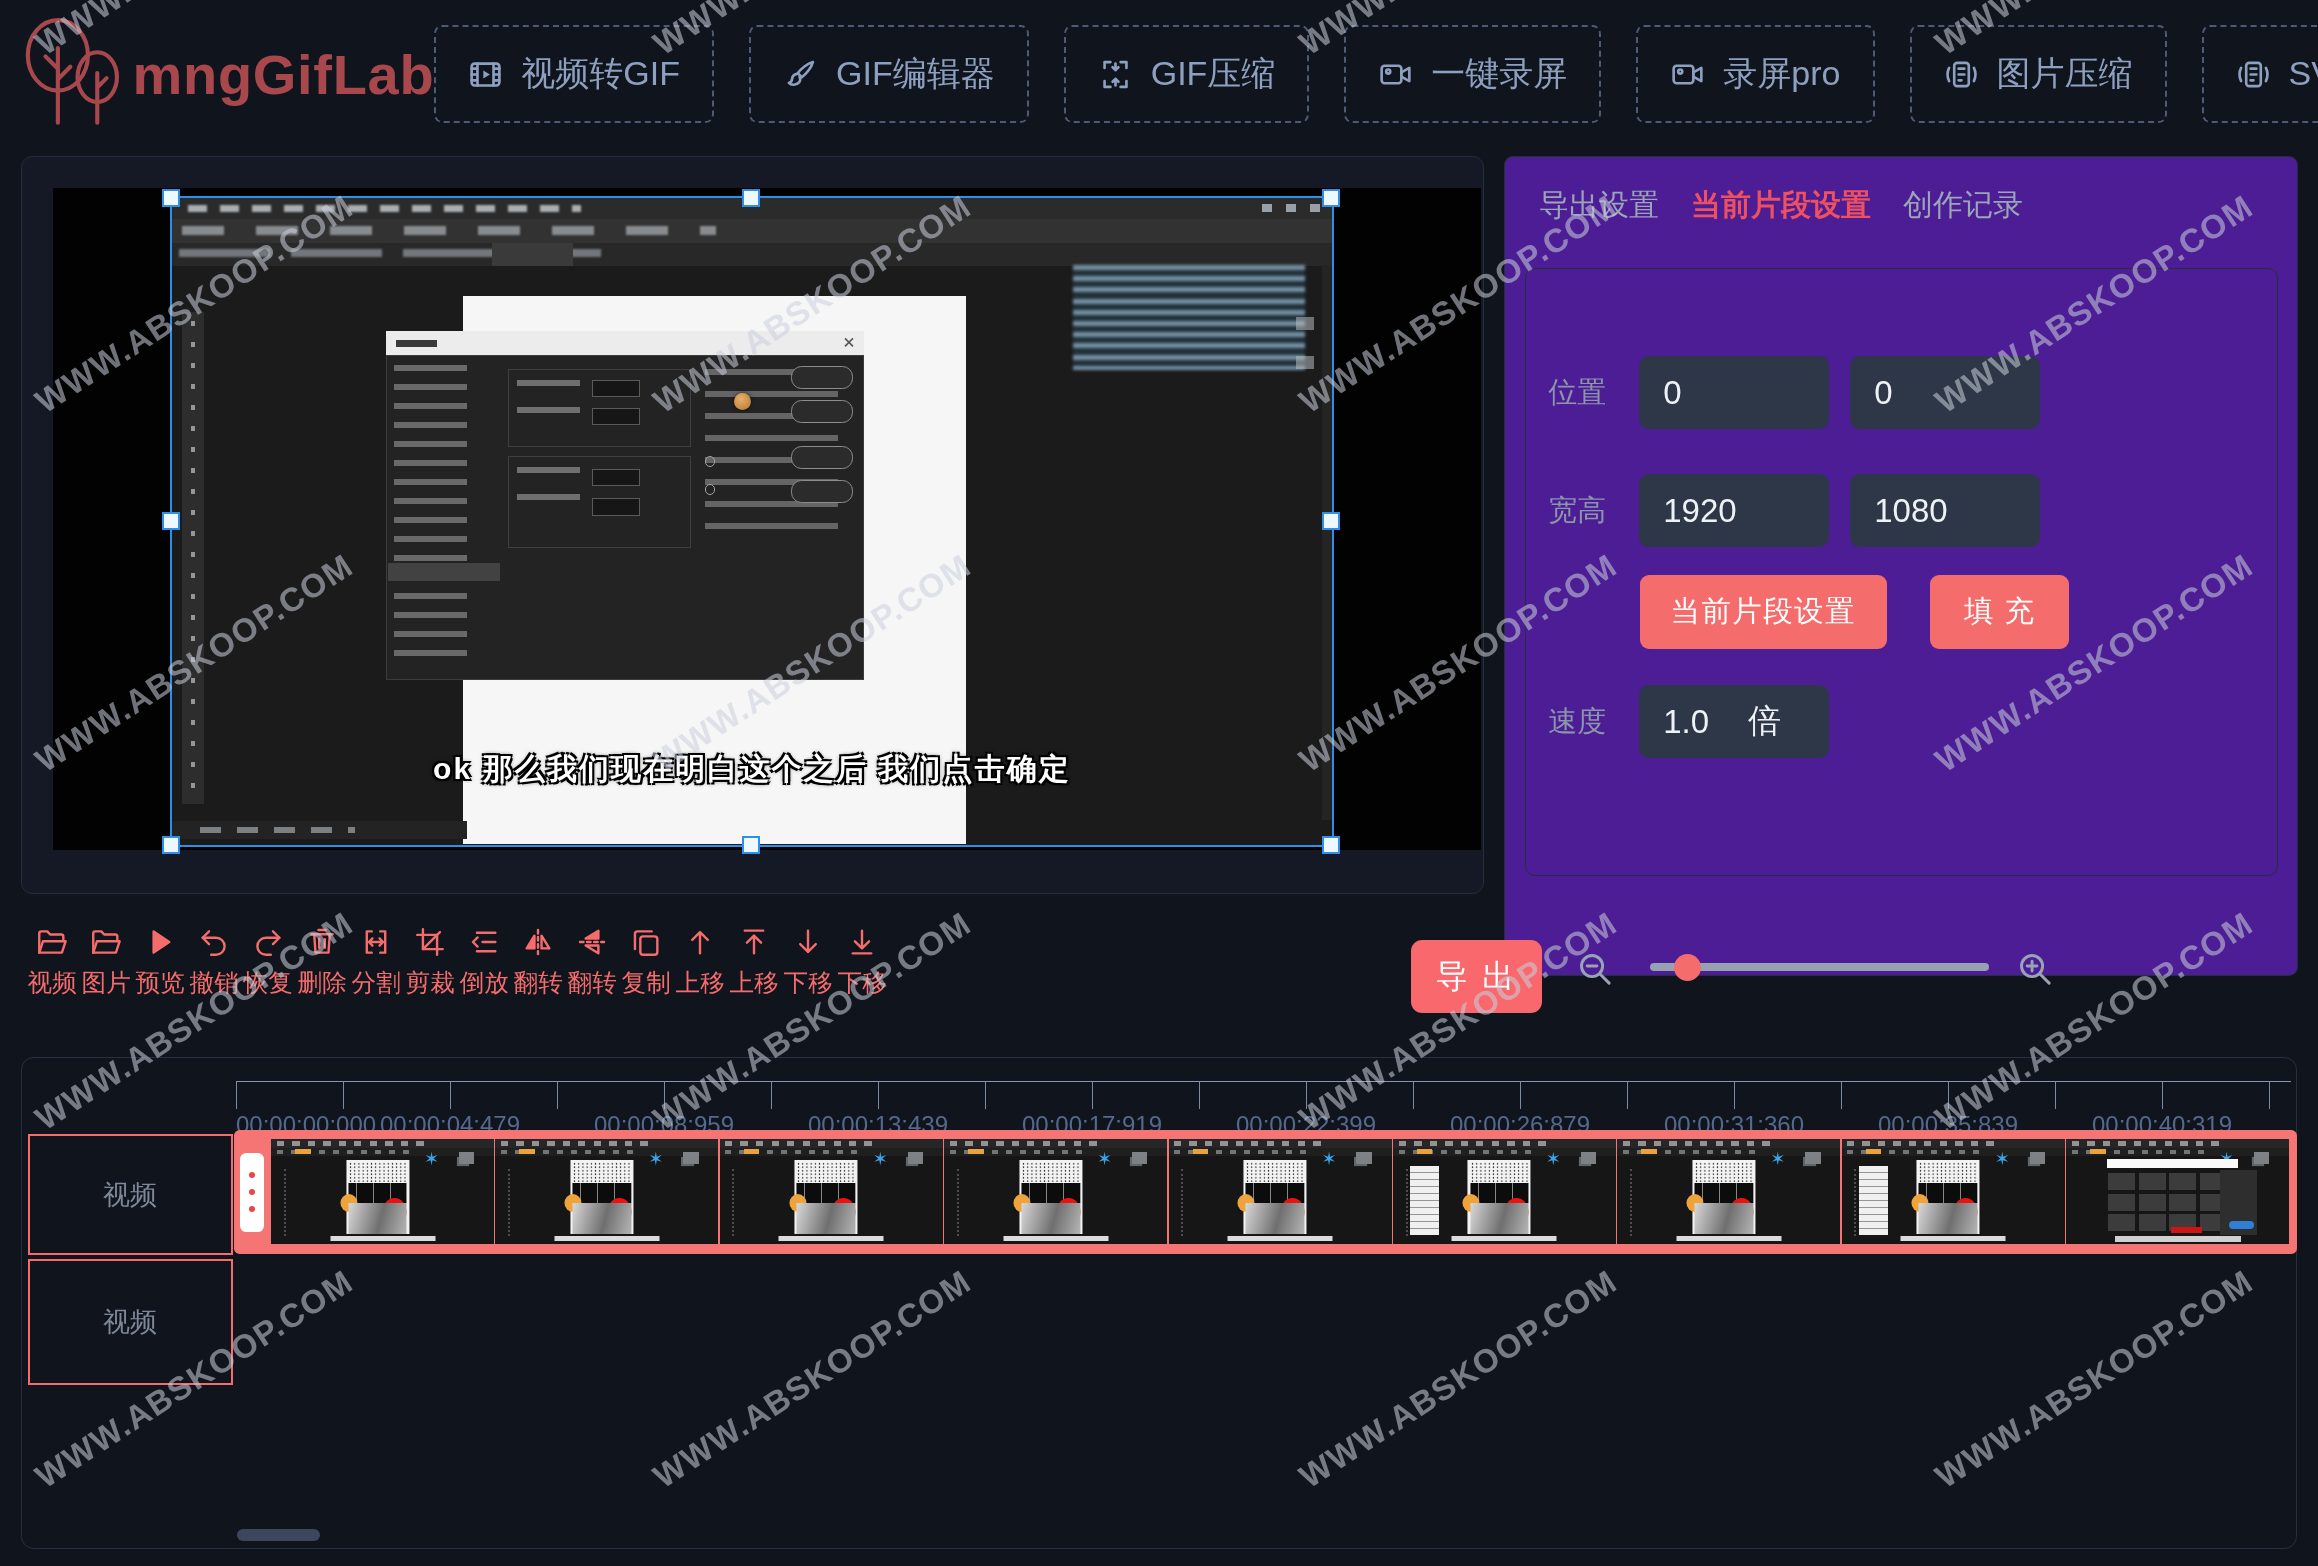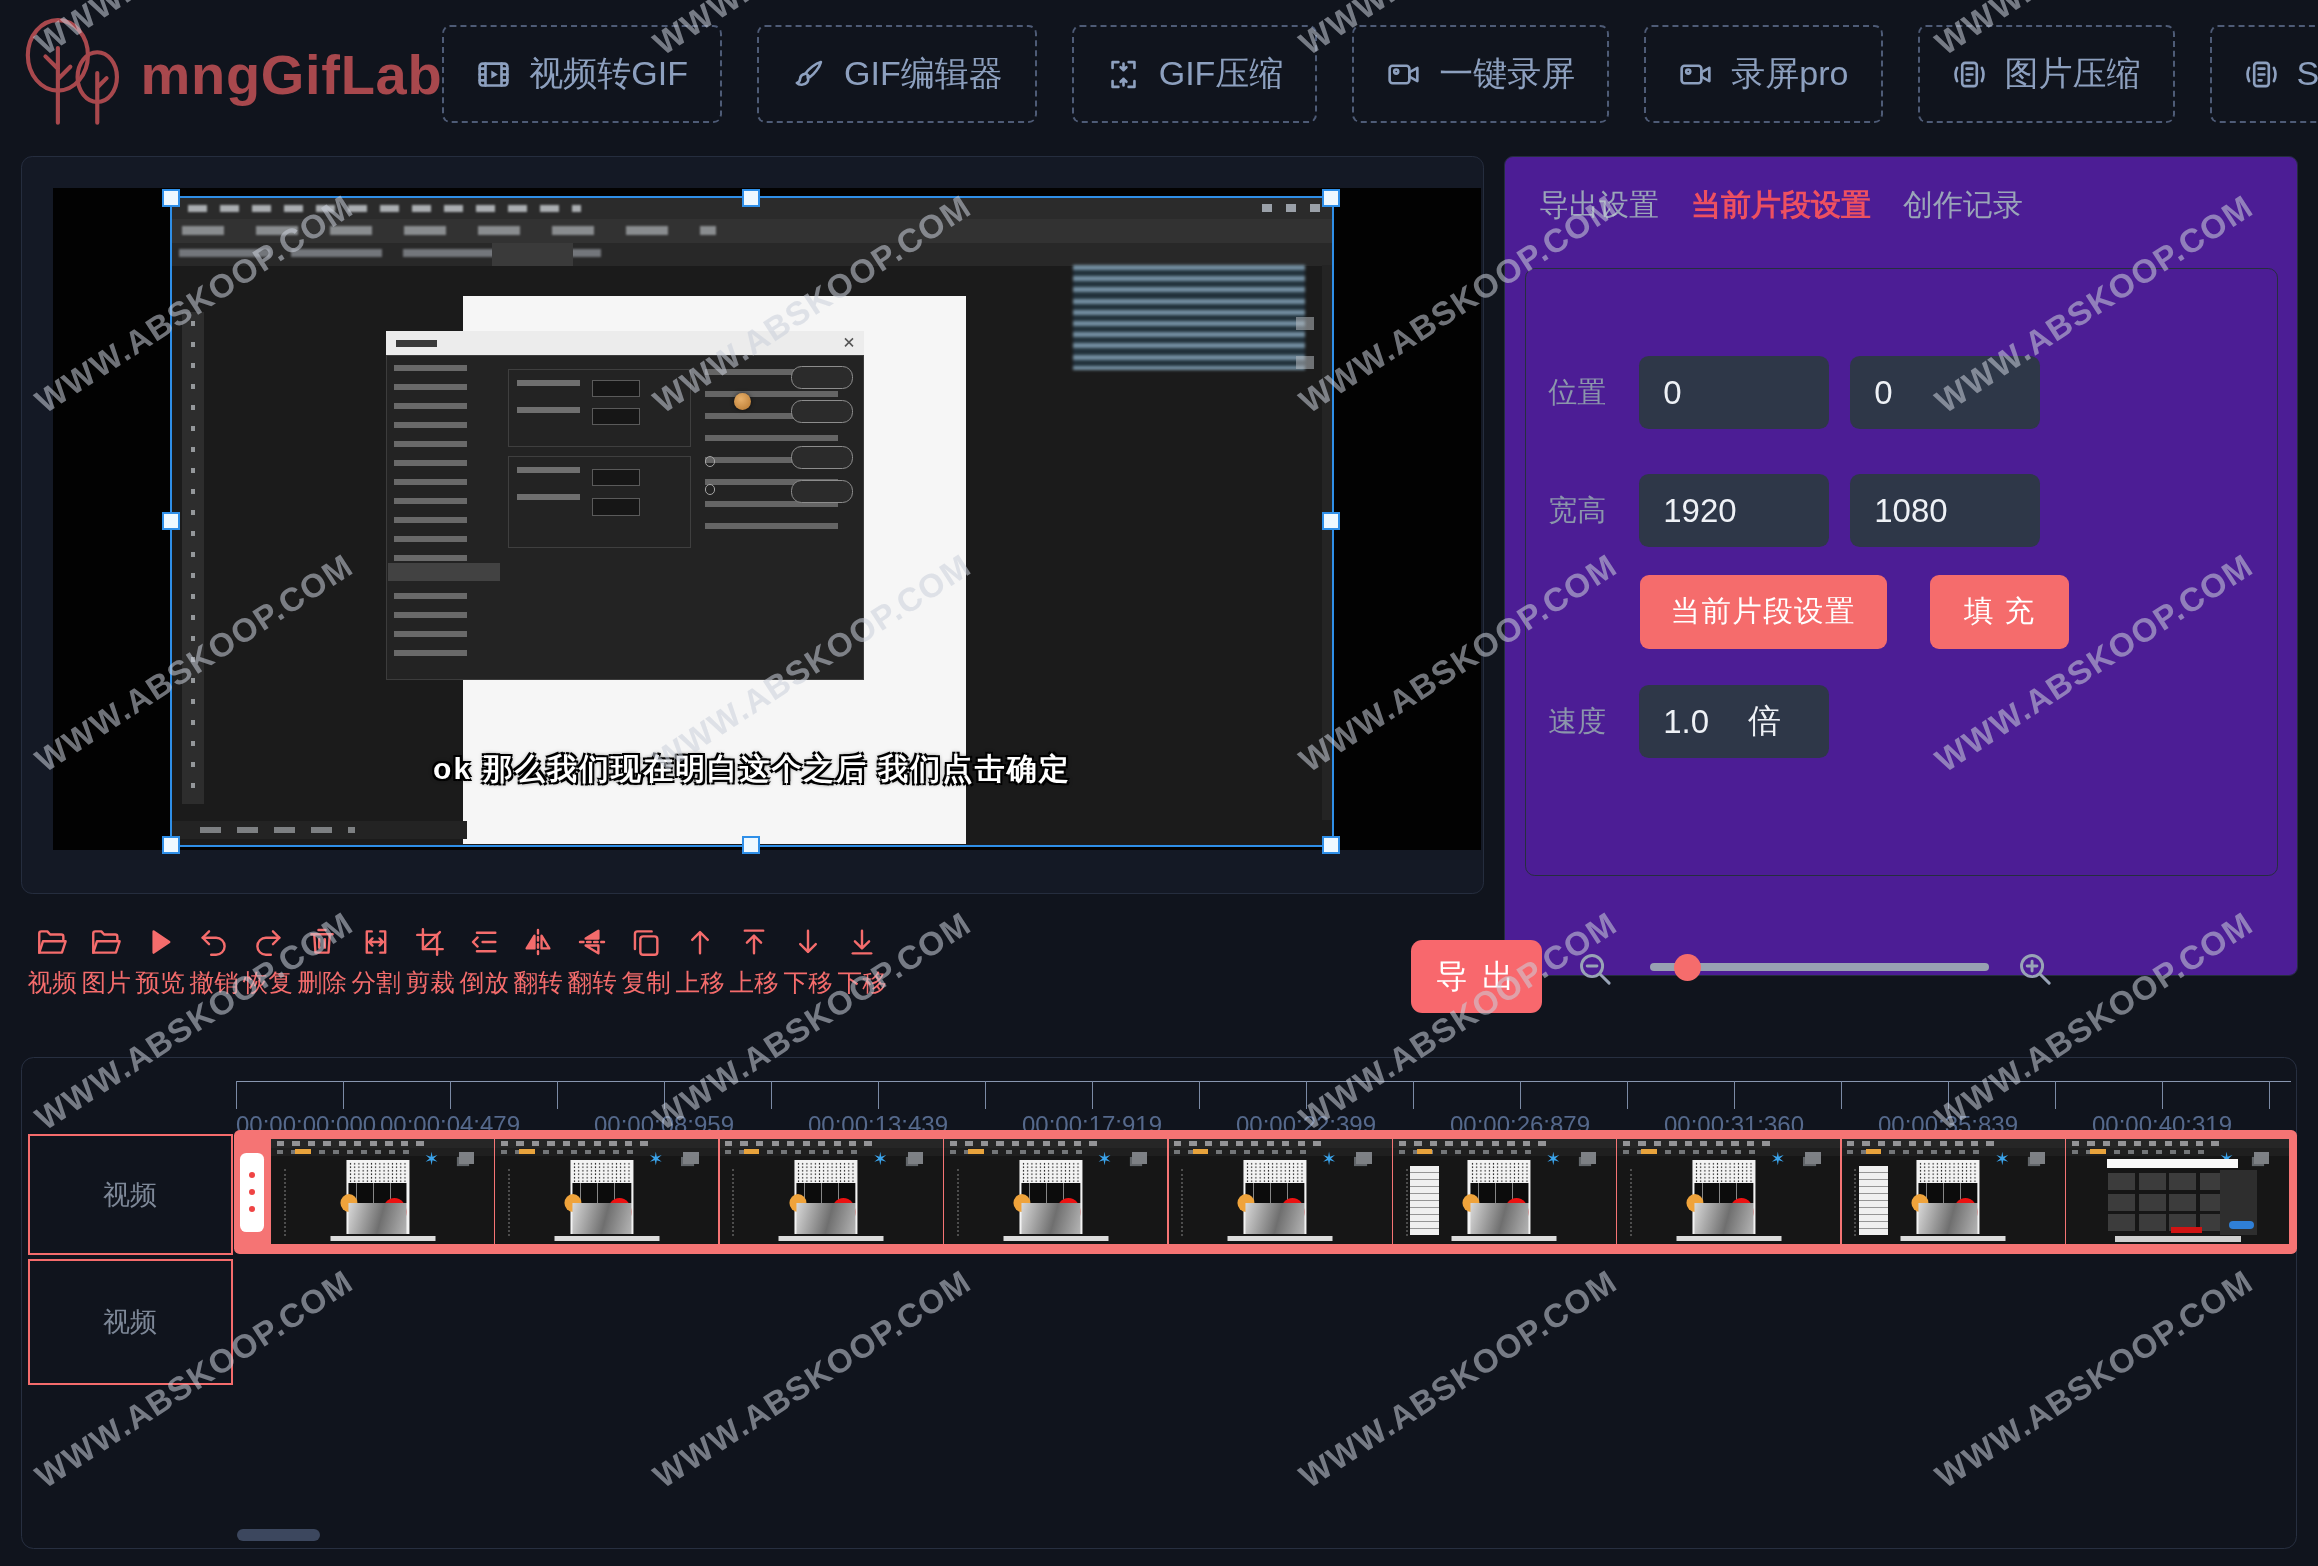--- a/index.html
+++ b/index.html
@@ -5,21 +5,21 @@
   html,body{margin:0;padding:0;background:#10141d;}
   .page{position:relative;width:2319px;height:1567px;overflow:hidden;
         font-family:"Liberation Sans","DejaVu Sans",sans-serif;color:#8da0bf;}
 
   
   svg.icon{fill:none;stroke:currentColor;stroke-width:1.8;stroke-linecap:round;stroke-linejoin:round;}
 
   
   .navbar{position:absolute;left:0;top:0;width:2319px;height:148px;display:flex;align-items:center;
           padding:0 22.5px;box-sizing:border-box;}
-  .logo{display:flex;align-items:center;gap:13px;cursor:pointer;}
+  .logo{display:flex;align-items:center;gap:5px;cursor:pointer;}
   .logo svg{width:105px;height:114px;}
   .logo-text{font-size:56px;font-weight:600;color:#a8484d;letter-spacing:0.7px;}
   .nav-items{margin-left:auto;display:flex;gap:35px;}
   .nav-btn{display:flex;align-items:center;gap:18px;height:98px;padding:0 32px;
            border:2.1px dashed #4e5b76;border-radius:8.4px;color:#8da0bf;font-size:34px;cursor:pointer;
            background:transparent;white-space:nowrap;}
   .nav-btn svg{width:35px;height:35px;flex:none;}
 
   
   .preview-panel{position:absolute;left:21px;top:156px;width:1463px;height:738px;background:#141925;

